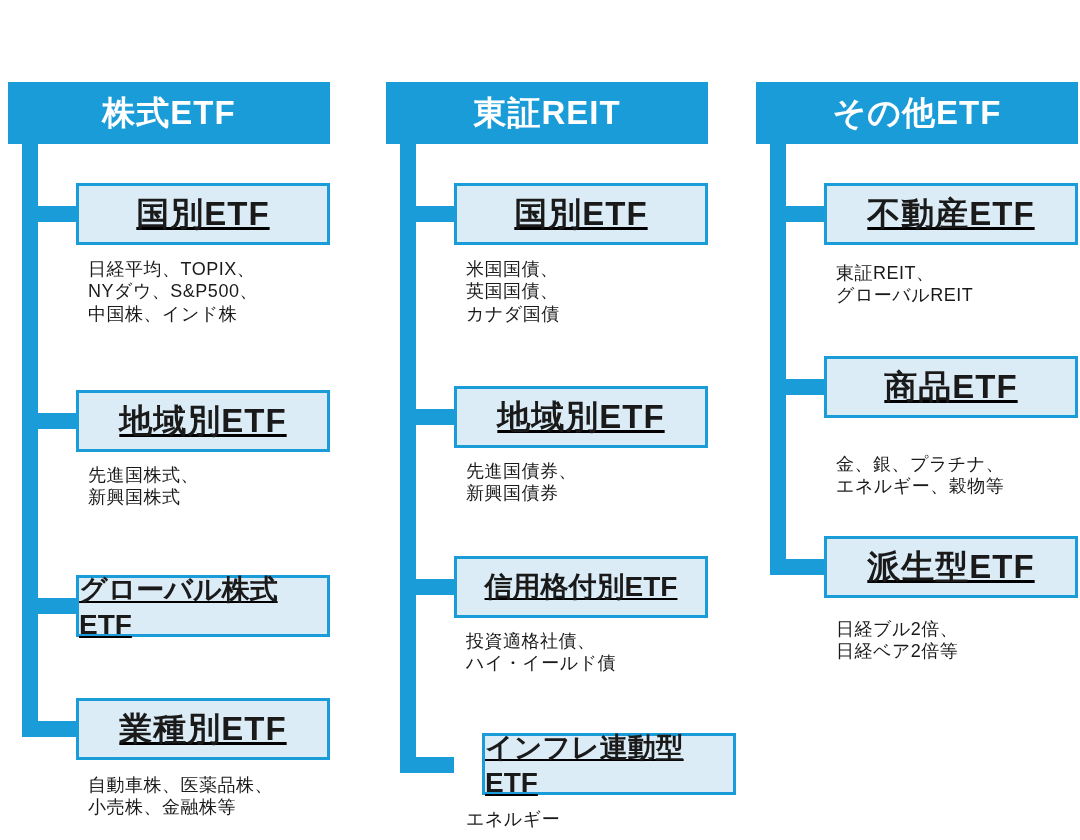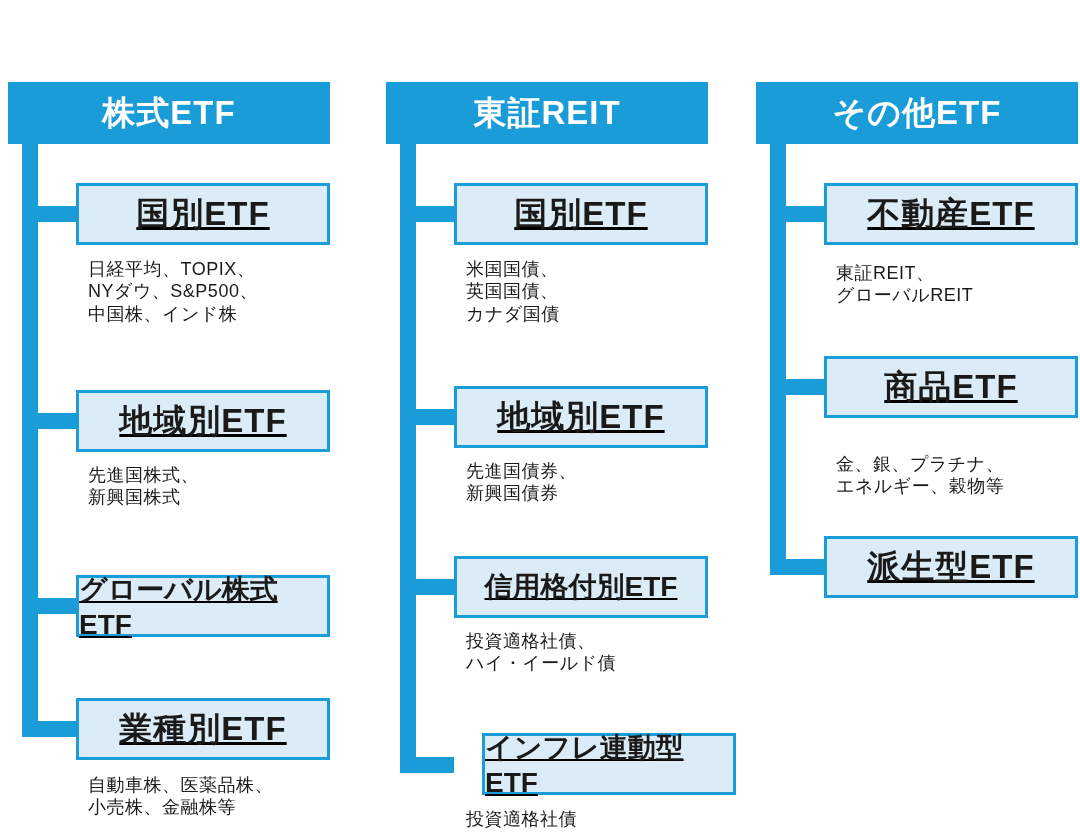--- a/index.html
+++ b/index.html
@@ -114,21 +114,21 @@
     <div class="desc d2">先進国債券、
 新興国債券</div>
     <div class="box b3 long">
       <span>信用格付別ETF</span>
     </div>
     <div class="desc d3">投資適格社債、
 ハイ・イールド債</div>
     <div class="box b4 long">
       <span>インフレ連動型ETF</span>
     </div>
-    <div class="desc d4">投資適格社債</div>
+    <div class="desc d4">エネルギー</div>
   </div>
 
   <div class="col col-3 c3">
     <div class="hdr">
       <span>その他ETF</span>
     </div>
     <div class="trunk"></div>
     <div class="conn k1"></div>
     <div class="conn k2"></div>
     <div class="conn k3"></div>
@@ -138,15 +138,17 @@
     <div class="desc d1">東証REIT、
 グローバルREIT</div>
     <div class="box b2">
       <span>商品ETF</span>
     </div>
     <div class="desc d2">金、銀、プラチナ、
 エネルギー、穀物等</div>
     <div class="box b3">
       <span>派生型ETF</span>
     </div>
+    <div class="desc d3">日経ブル2倍、
+日経ベア2倍等</div>
   </div>
 
 </div>
 
 </body></html>

